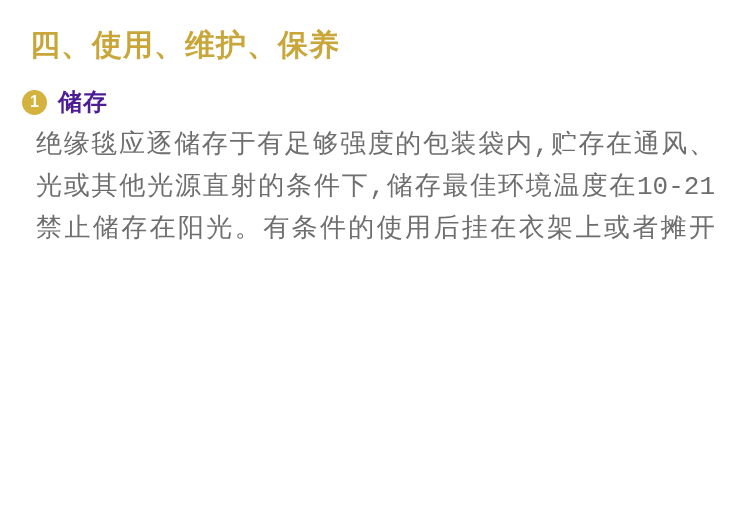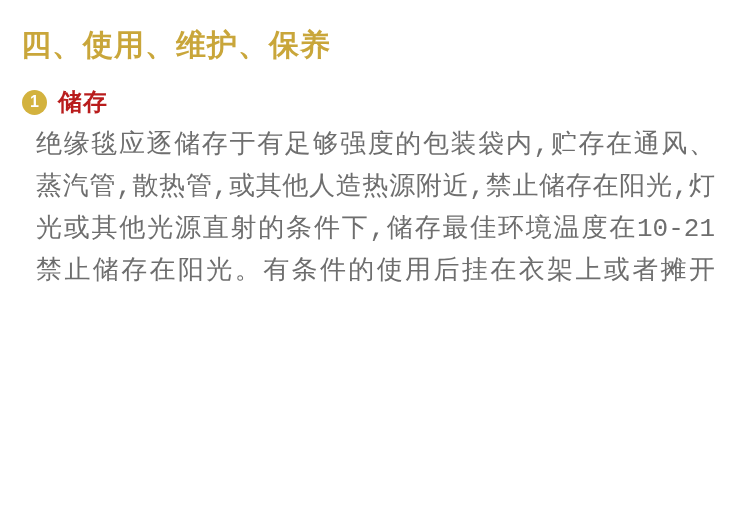--- a/index.html
+++ b/index.html
@@ -7,21 +7,21 @@
   .page {
     position: relative;
     width: 750px;
     height: 513px;
     background: #ffffff;
     font-family: "Liberation Sans", sans-serif;
     overflow: hidden;
   }
   .section-heading {
     position: absolute;
-    left: 21px;
+    left: 30px;
     top: 26px;
     font-size: 30px;
     line-height: 38px;
     font-weight: 700;
     color: #C9A63A;
     letter-spacing: 1px;
     white-space: nowrap;
   }
   .subsection-header {
     position: absolute;
@@ -40,21 +40,21 @@
     font-size: 16px;
     font-weight: 700;
     display: flex;
     align-items: center;
     justify-content: center;
     flex: 0 0 auto;
   }
   .subsection-title {
     font-size: 24px;
     font-weight: 700;
-    color: #b91c1c;
+    color: #4c1d95;
     letter-spacing: 1px;
   }
   .paragraph {
     position: absolute;
     left: 36px;
     top: 124px;
     width: 679px;
     color: #6E6E6E;
     font-size: 26px;
     font-weight: 400;
@@ -79,18 +79,17 @@
 
   <div class="section-heading">四、使用、维护、保养</div>
 
   <div class="subsection-header">
     <span class="number-badge">1</span>
     <span class="subsection-title">储存</span>
   </div>
 
   <div class="paragraph">
     <div class="text-line">绝缘毯应逐储存于有足够强度的包装袋内,贮存在通风、</div>
-    <div class="text-line">蒸汽管,散热管,或其他人造热源附近,禁止储存在阳光,灯</div>
     <div class="text-line">光或其他光源直射的条件下,储存最佳环境温度在10-21</div>
     <div class="text-line">禁止储存在阳光。有条件的使用后挂在衣架上或者摊开</div>
   </div>
 
 </div>
 
 </body></html>

